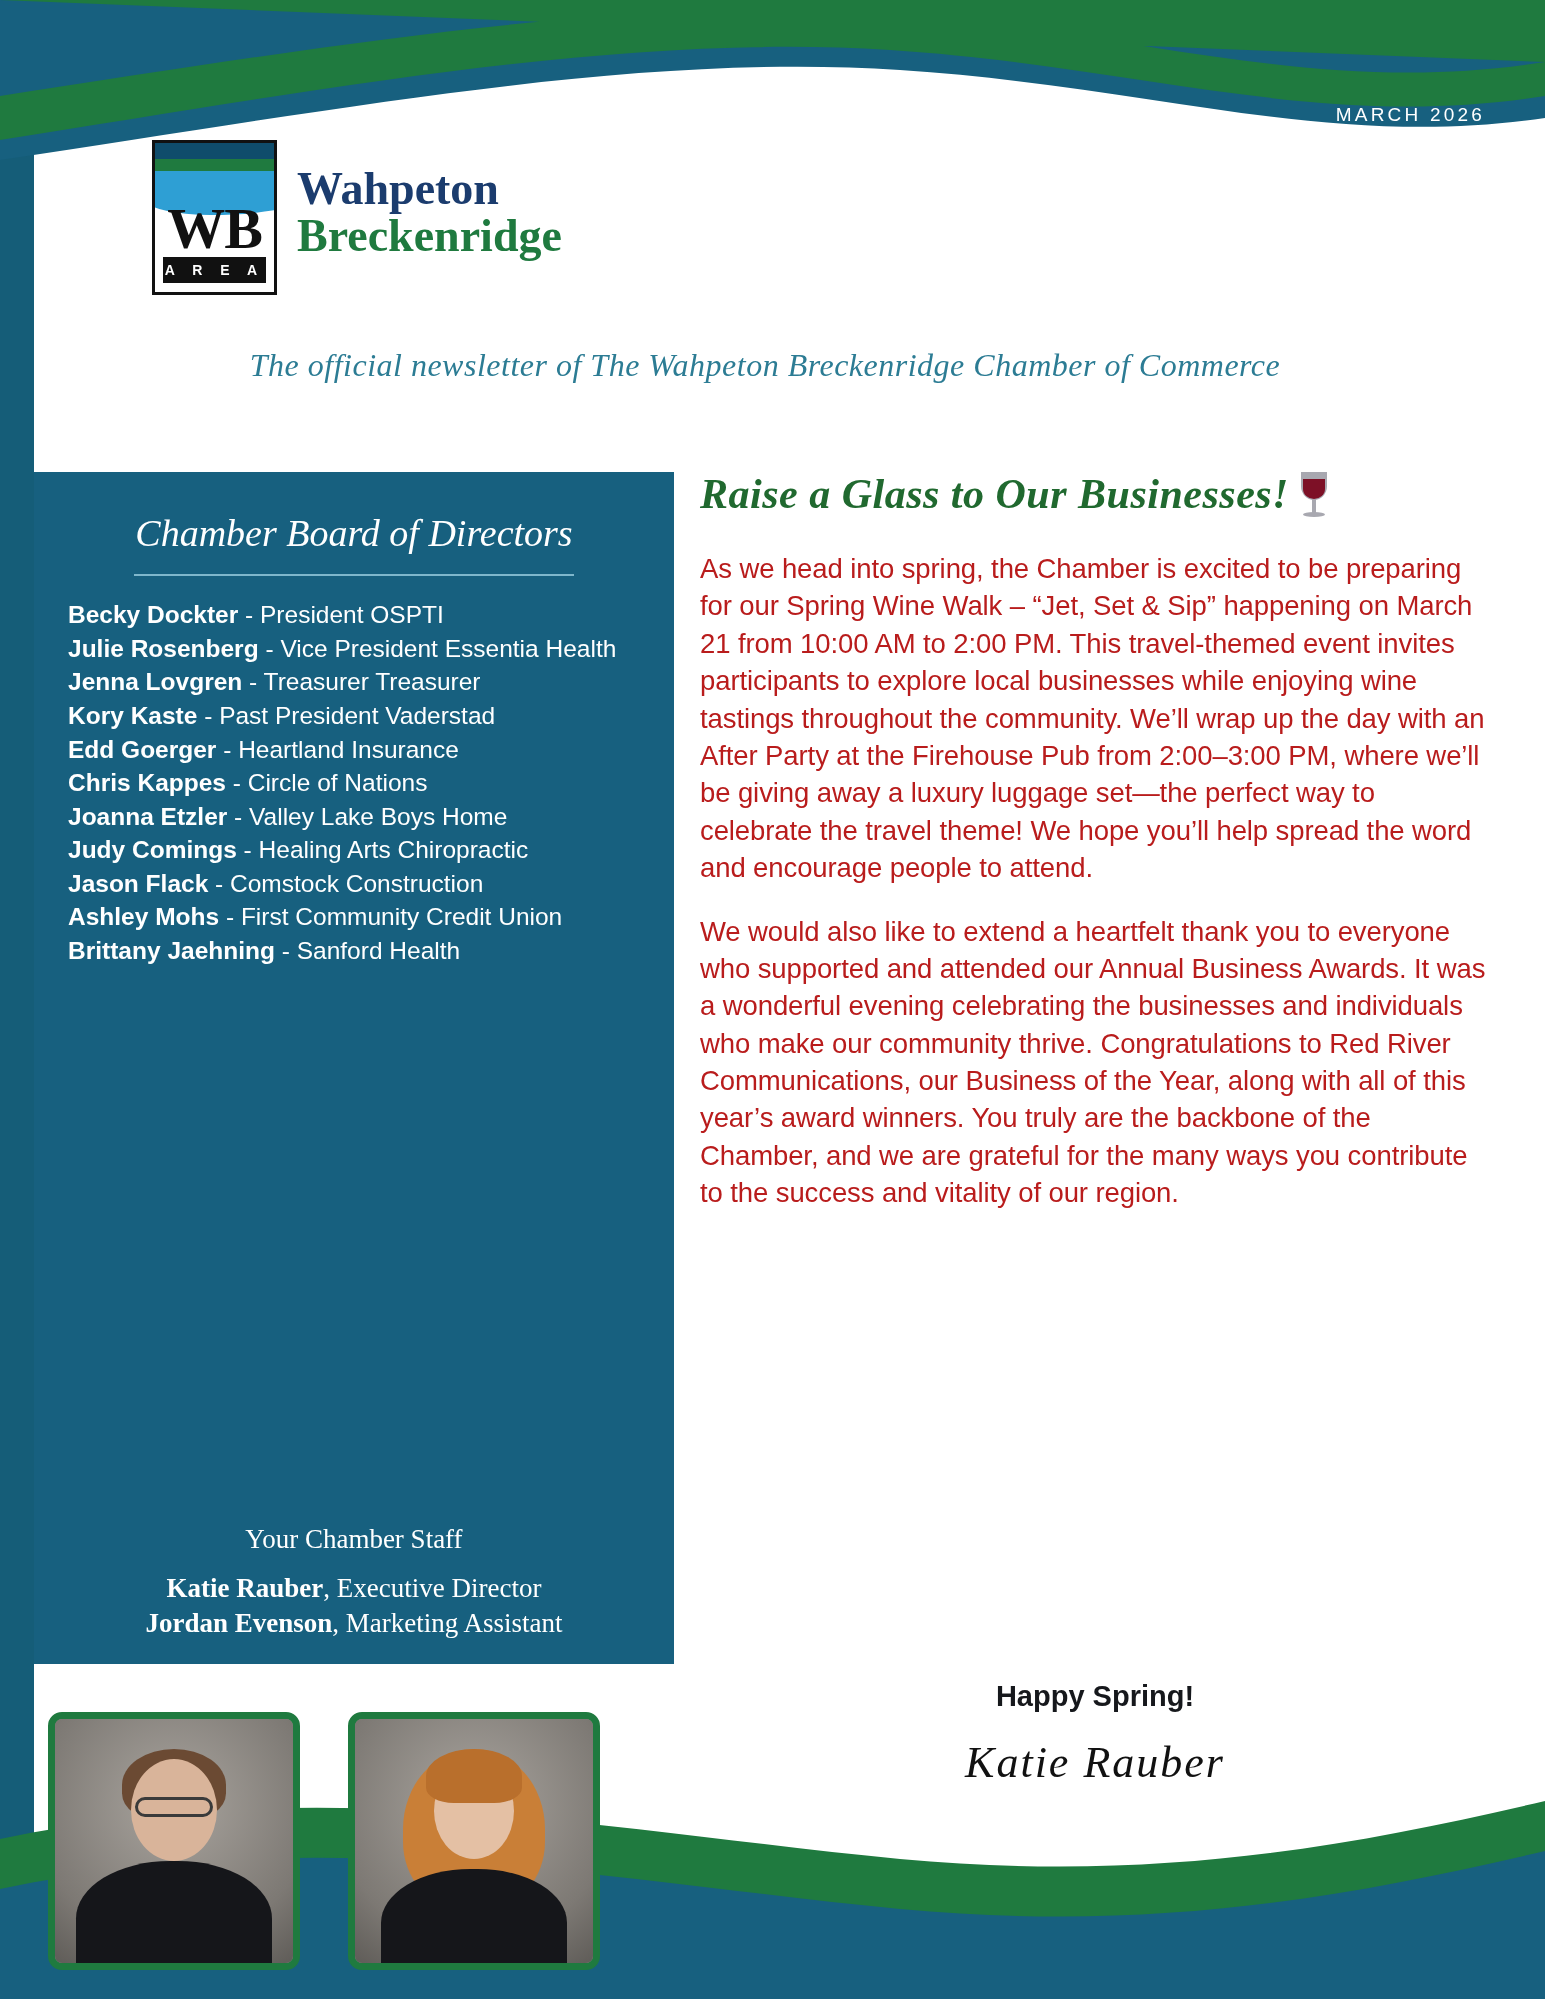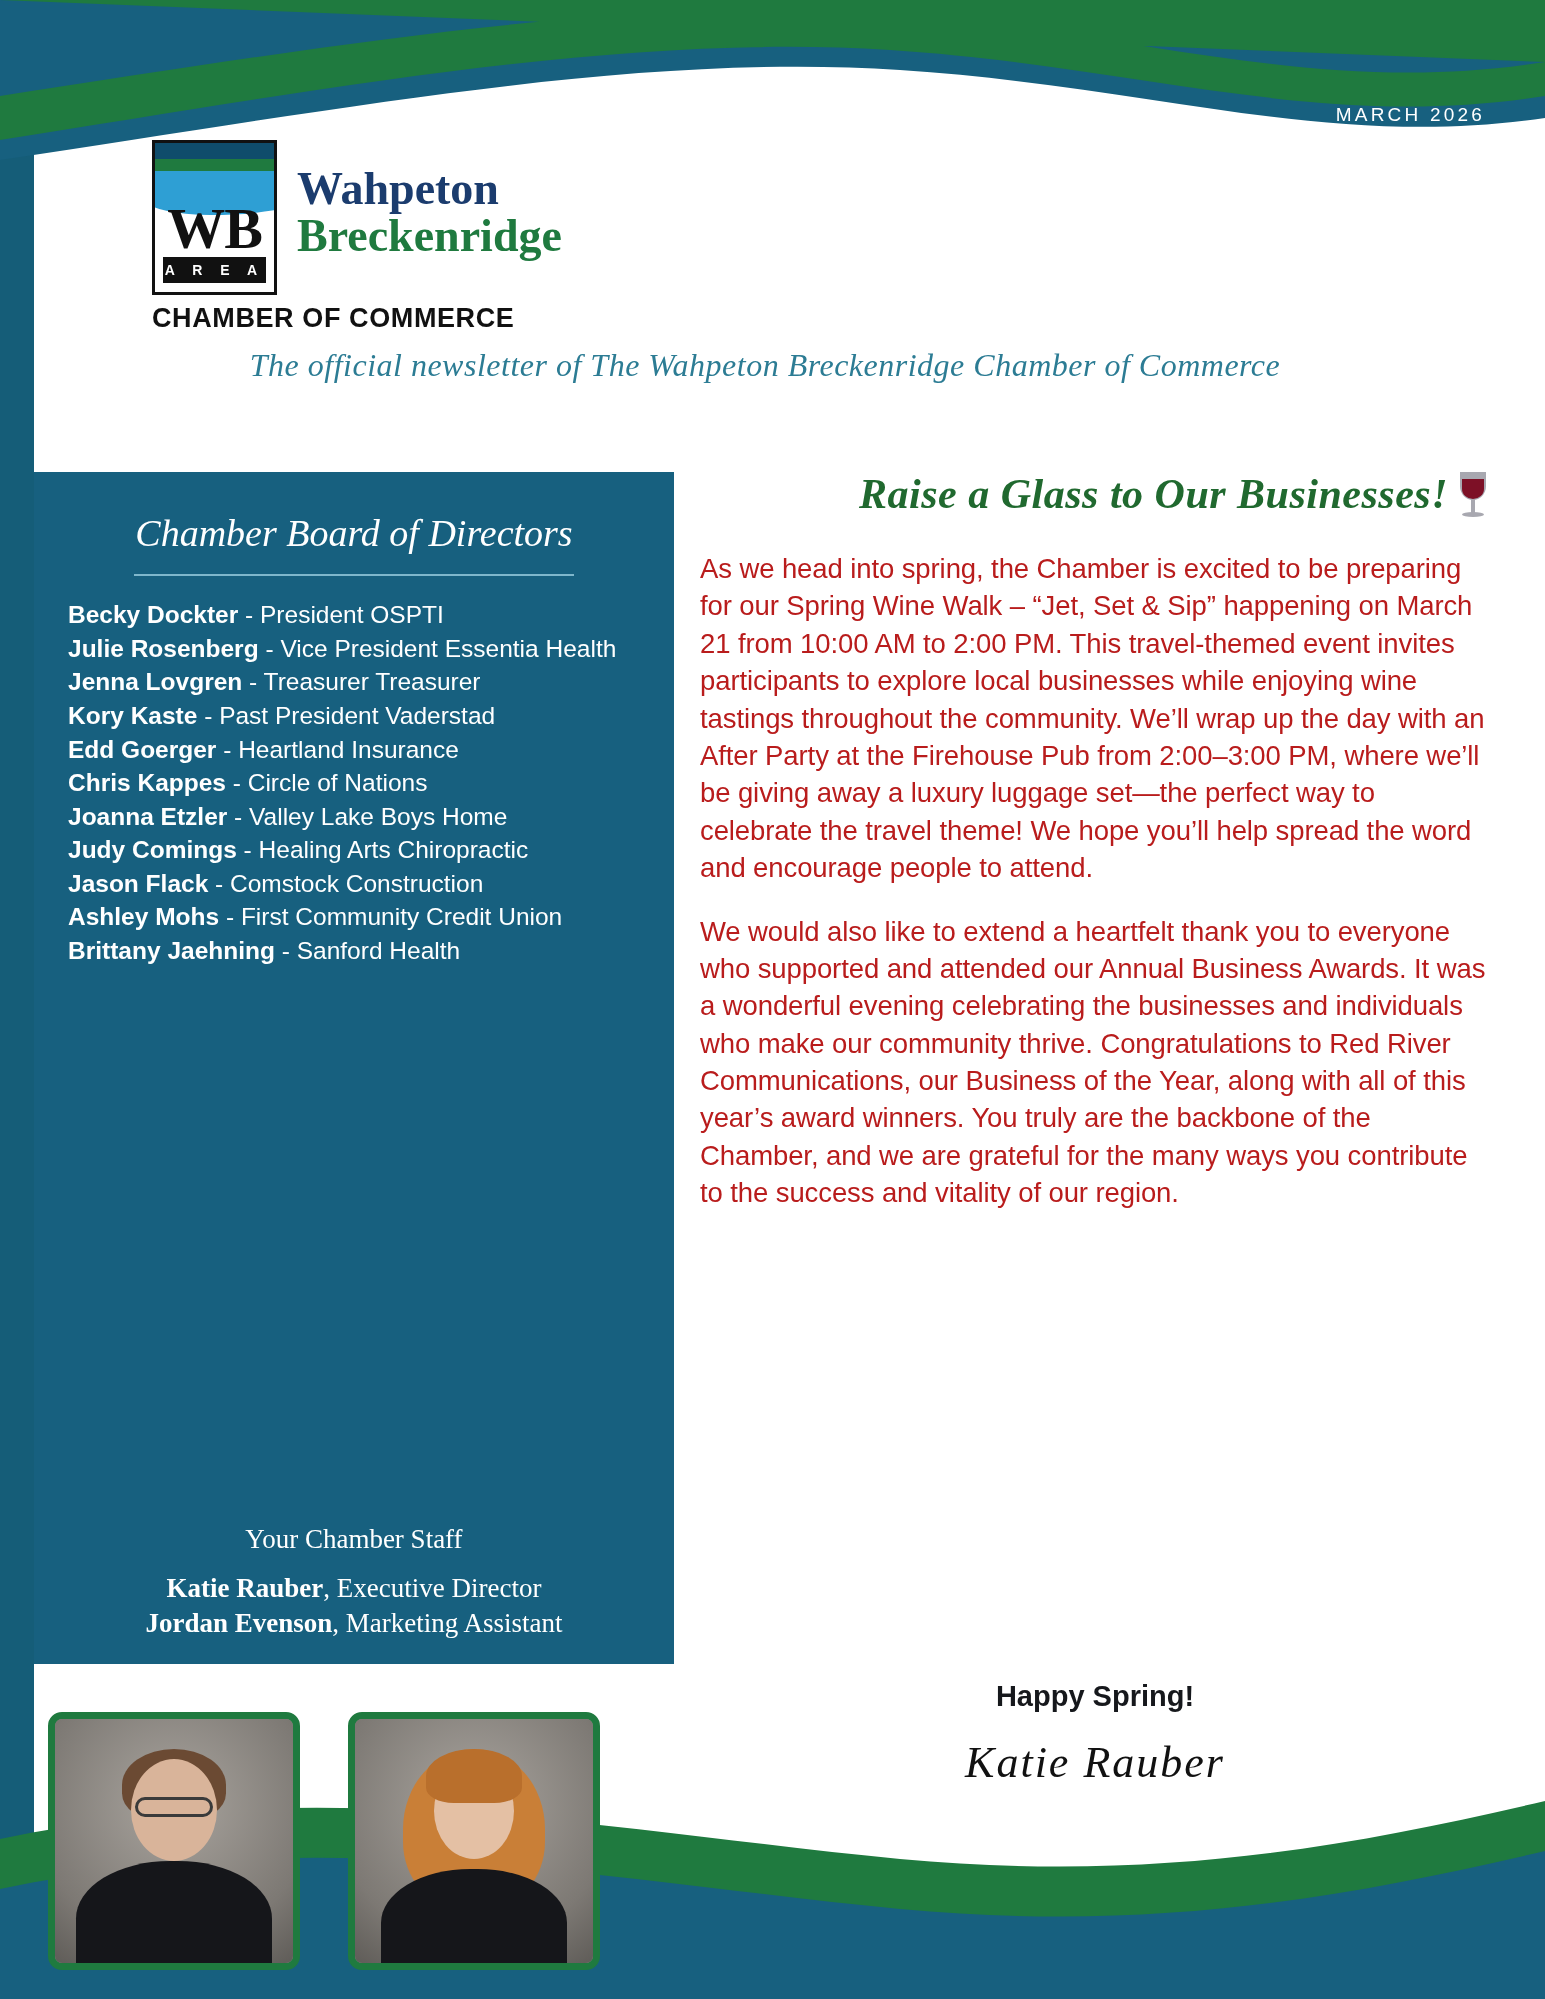--- a/index.html
+++ b/index.html
@@ -275,21 +275,20 @@
     font-family: "Liberation Serif", serif;
     font-style: italic;
     font-weight: bold;
     font-size: 42px;
     color: #20692f;
     letter-spacing: 0.5px;
     display: flex;
     align-items: center;
     gap: 8px;
     white-space: nowrap;
-    justify-content: flex-end;
   }
   .wine-glass {
     display: inline-block;
     width: 34px;
     height: 48px;
     position: relative;
     flex: none;
   }
   .wine-glass .bowl {
     position: absolute;
@@ -374,21 +373,20 @@
       <div class="swoosh-green"></div>
       <div class="swoosh-blue"></div>
       <div class="wb">WB</div>
       <div class="area-bar">A R E A</div>
     </div>
     <div class="logo-words">
       <div class="w1">Wahpeton</div>
       <div class="w2">Breckenridge</div>
     </div>
   </div>
-  <div class="logo-sub">CHAMBER OF COMMERCE</div>
 </div>
 
 <div class="tagline">The official newsletter of The Wahpeton Breckenridge Chamber of Commerce</div>
 
 <div class="sidebar">
   <h2>Chamber Board of Directors</h2>
   <div class="divider"></div>
   <div class="board-list" id="board-list">
       <div class="member"><span class="nm">Becky Dockter</span><span class="role"> - President OSPTI</span></div>
       <div class="member"><span class="nm">Julie Rosenberg</span><span class="role">  - Vice President  Essentia Health</span></div>

